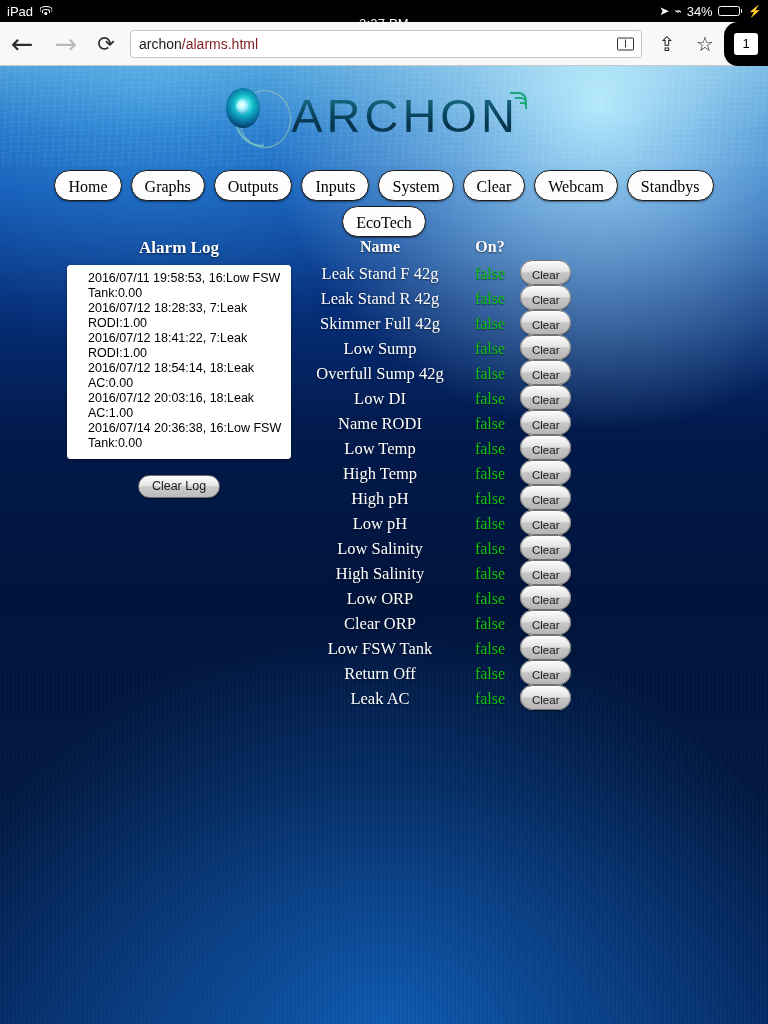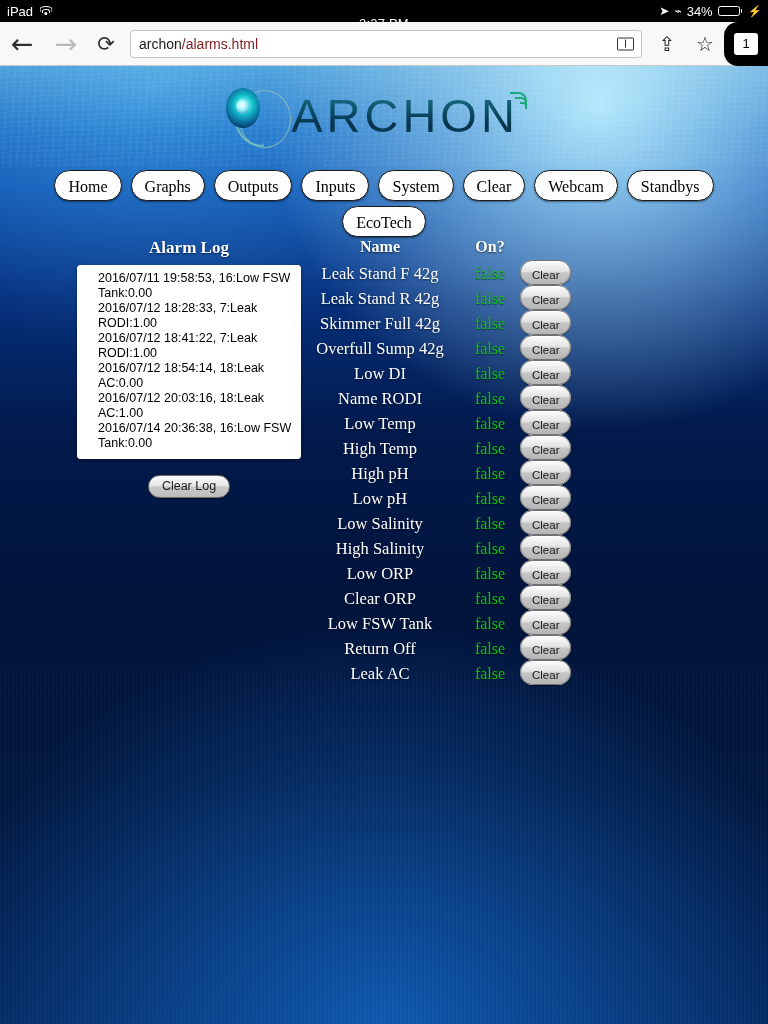--- a/index.html
+++ b/index.html
@@ -135,21 +135,21 @@
   .navbar .row2{ width:100%; display:flex; justify-content:center; margin-top:5px; }
   .pill{
     background:#fdfdfd; border:1.6px solid #1a1a1a; border-radius:999px;
     padding:6px 13px 3px; font-family:"Liberation Serif", serif; font-size:16px;
     color:#000; line-height:1.25; cursor:pointer; white-space:nowrap;
     box-shadow:0 1px 2px rgba(0,0,0,.45);
   }
 
   
   .content{ position:absolute; left:0; top:172px; width:768px; }
-  .col-log{ position:absolute; left:55px; top:0; width:268px; text-align:center; }
+  .col-log{ position:absolute; left:45px; top:0; width:268px; text-align:center; }
   .col-tbl{ position:absolute; left:300px; top:0; width:300px; }
 
   .sec-title{
     font-family:"Liberation Serif", serif; font-weight:bold; font-size:17px;
     color:#ffffff; text-shadow:0 1px 2px rgba(0,0,0,.6); margin-bottom:7px;
   }
   .logbox{
     width:224px; margin:0 auto; background:#fff; border:1px solid #fff;
     border-radius:3px; padding:5px 7px 7px; text-align:left;
     font-family:"Liberation Sans", sans-serif; font-size:12.5px; line-height:1.2;
@@ -300,20 +300,25 @@
               <td class="c-name">Leak Stand R 42g</td>
               <td class="c-on" style="color: rgb(14, 194, 14);">false</td>
               <td class="c-act"><span class="btn-clear">Clear</span></td>
             </tr>
             <tr>
               <td class="c-name">Skimmer Full 42g</td>
               <td class="c-on" style="color: rgb(14, 194, 14);">false</td>
               <td class="c-act"><span class="btn-clear">Clear</span></td>
             </tr>
             <tr>
+              <td class="c-name">Low Sump</td>
+              <td class="c-on" style="color: rgb(14, 194, 14);">false</td>
+              <td class="c-act"><span class="btn-clear">Clear</span></td>
+            </tr>
+            <tr>
               <td class="c-name">Overfull Sump 42g</td>
               <td class="c-on" style="color: rgb(14, 194, 14);">false</td>
               <td class="c-act"><span class="btn-clear">Clear</span></td>
             </tr>
             <tr>
               <td class="c-name">Low DI</td>
               <td class="c-on" style="color: rgb(14, 194, 14);">false</td>
               <td class="c-act"><span class="btn-clear">Clear</span></td>
             </tr>
             <tr>

